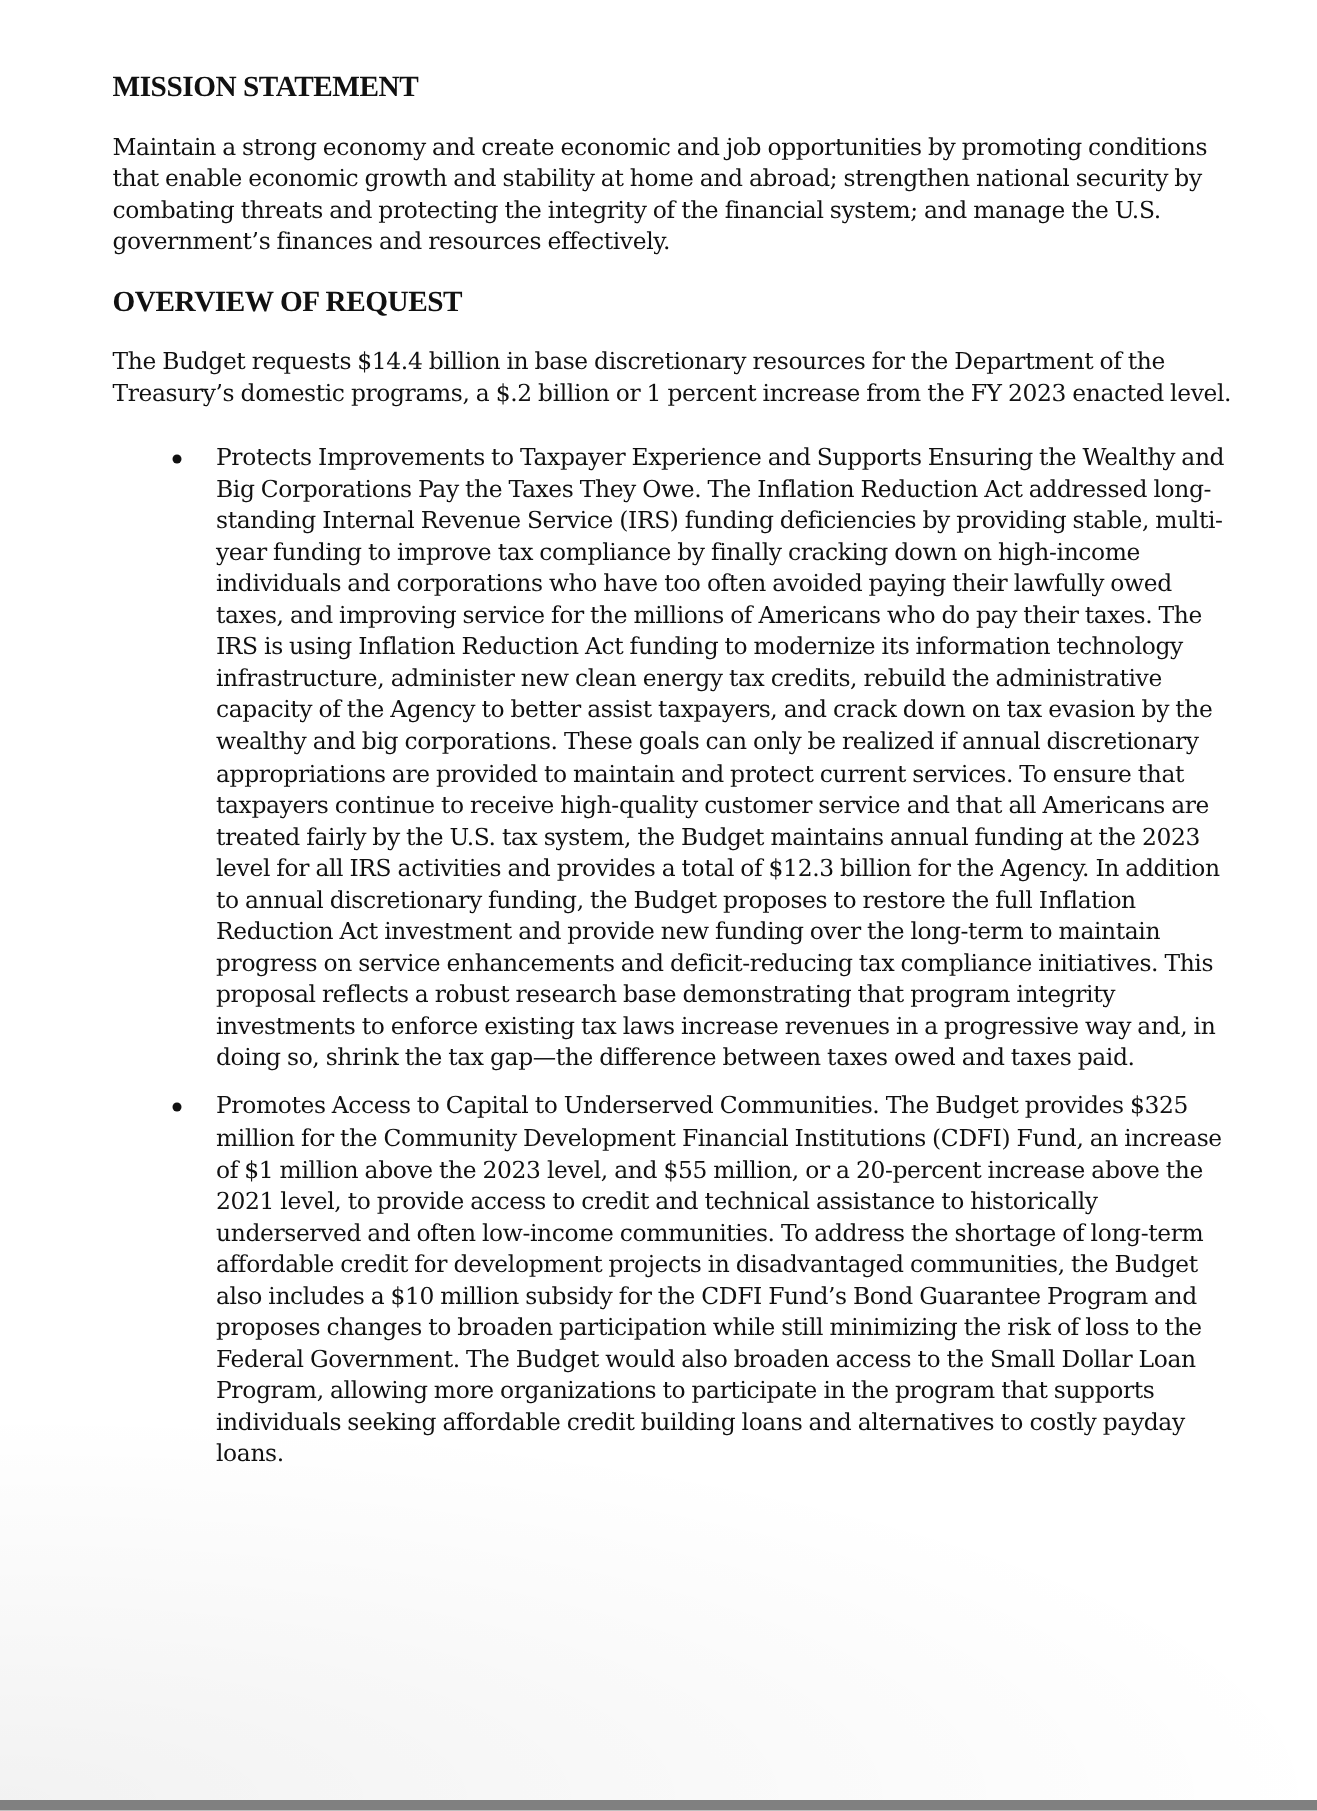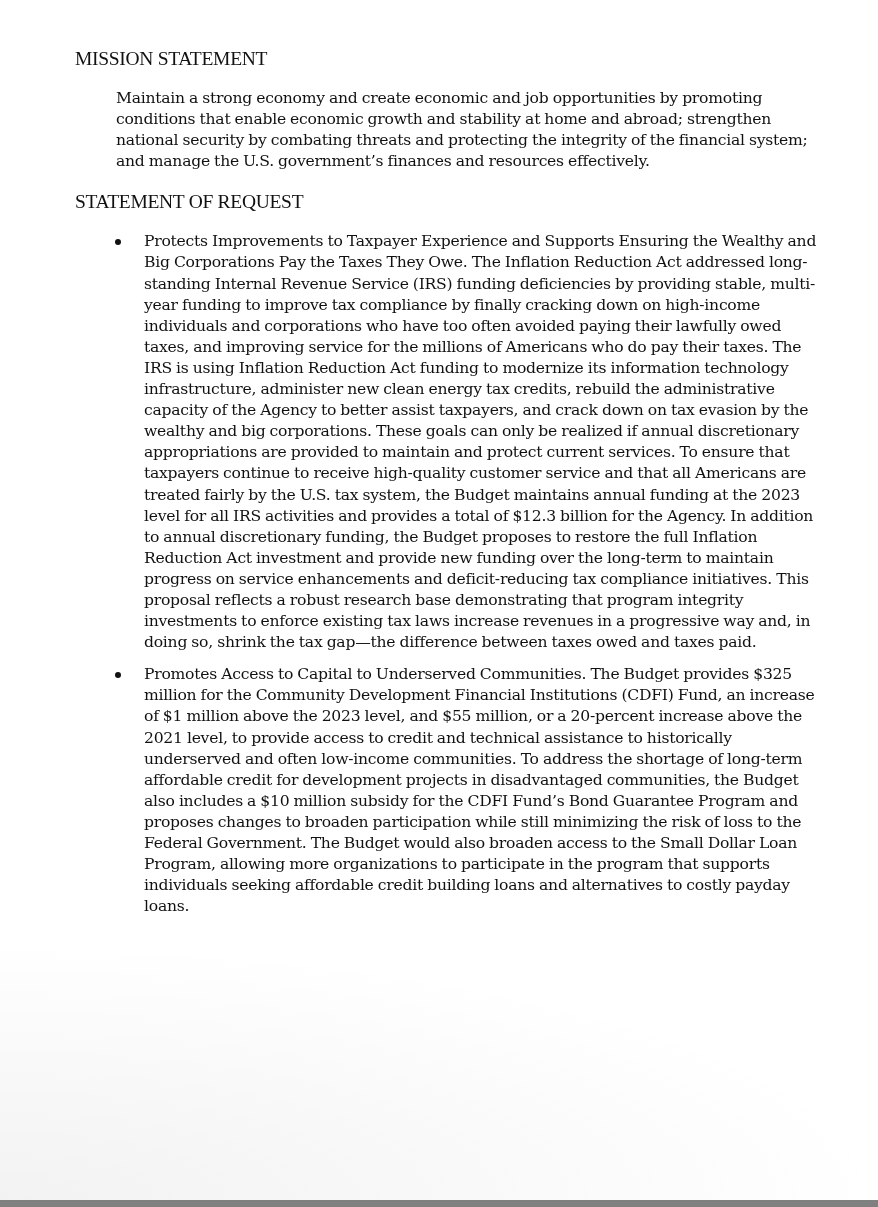--- a/index.html
+++ b/index.html
@@ -27,35 +27,35 @@
     }
     .content {
       position: absolute;
       left: 75px;
       top: 46px;
       width: 760px;
     }
     h2 {
       margin: 0;
       font-family: "Liberation Serif", "DejaVu Serif", serif;
-      font-weight: normal;
+      font-weight: bold;
       font-size: 19.5px;
       letter-spacing: -0.3px;
       line-height: 26px;
       color: #111;
     }
     p {
       margin: 0;
       font-size: 15.6px;
       line-height: 21.1px;
       letter-spacing: -0.25px;
       word-spacing: -0.5px;
     }
     .mission-heading { margin-bottom: 16px; }
-    .mission-text { margin-bottom: 17px; margin-left: 41px; }
+    .mission-text { margin-bottom: 17px; }
     .overview-heading { margin-bottom: 16px; }
     .overview-text { margin-bottom: 21px; }
     ul.bullets {
       list-style: none;
       margin: 12px;
       padding: 0;
     }
     ul.bullets li {
       position: relative;
       padding-left: 57px;
@@ -80,21 +80,22 @@
     }
   </style>
 </head>
 <body>
 
 <div class="page">
   <div class="content">
     <h2 class="mission-heading">MISSION STATEMENT</h2>
     <p class="mission-text">Maintain a strong economy and create economic and job opportunities by promoting conditions that enable economic growth and stability at home and abroad; strengthen national security by combating threats and protecting the integrity of the financial system; and manage the U.S. government’s finances and resources effectively.</p>
 
-    <h2 class="overview-heading">STATEMENT OF REQUEST</h2>
+    <h2 class="overview-heading">OVERVIEW OF REQUEST</h2>
+    <p class="overview-text">The Budget requests $14.4 billion in base discretionary resources for the Department of the Treasury’s domestic programs, a $.2 billion or 1 percent increase from the FY 2023 enacted level.</p>
 
     <ul class="bullets">
       <li>
         <span class="bullet-dot"></span>
         <p>Protects Improvements to Taxpayer Experience and Supports Ensuring the Wealthy and Big Corporations Pay the Taxes They Owe.  The Inflation Reduction Act addressed long-standing Internal Revenue Service (IRS) funding deficiencies by providing stable, multi-year funding to improve tax compliance by finally cracking down on high-income individuals and corporations who have too often avoided paying their lawfully owed taxes, and improving service for the millions of Americans who do pay their taxes.  The IRS is using Inflation Reduction Act funding to modernize its information technology infrastructure, administer new clean energy tax credits, rebuild the administrative capacity of the Agency to better assist taxpayers, and crack down on tax evasion by the wealthy and big corporations. These goals can only be realized if annual discretionary appropriations are provided to maintain and protect current services.  To ensure that taxpayers continue to receive high-quality customer service and that all Americans are treated fairly by the U.S. tax system, the Budget maintains annual funding at the 2023 level for all IRS activities and provides a total of $12.3 billion for the Agency.  In addition to annual discretionary funding, the Budget proposes to restore the full Inflation Reduction Act investment and provide new funding over the long-term to maintain progress on service enhancements and deficit-reducing tax compliance initiatives. This proposal reflects a robust research base demonstrating that program integrity investments to enforce existing tax laws increase revenues in a progressive way and, in doing so, shrink the tax gap—the difference between taxes owed and taxes paid.</p>
       </li>
       <li>
         <span class="bullet-dot"></span>
         <p>Promotes Access to Capital to Underserved Communities.  The Budget provides $325 million for the Community Development Financial Institutions (CDFI) Fund, an increase of $1 million above the 2023 level, and $55 million, or a 20-percent increase above the 2021 level, to provide access to credit and technical assistance to historically underserved and often low-income communities.  To address the shortage of long-term affordable credit for development projects in disadvantaged communities, the Budget also includes a $10 million subsidy for the CDFI Fund’s Bond Guarantee Program and proposes changes to broaden participation while still minimizing the risk of loss to the Federal Government.  The Budget would also broaden access to the Small Dollar Loan Program, allowing more organizations to participate in the program that supports individuals seeking affordable credit building loans and alternatives to costly payday loans.</p>
       </li>

